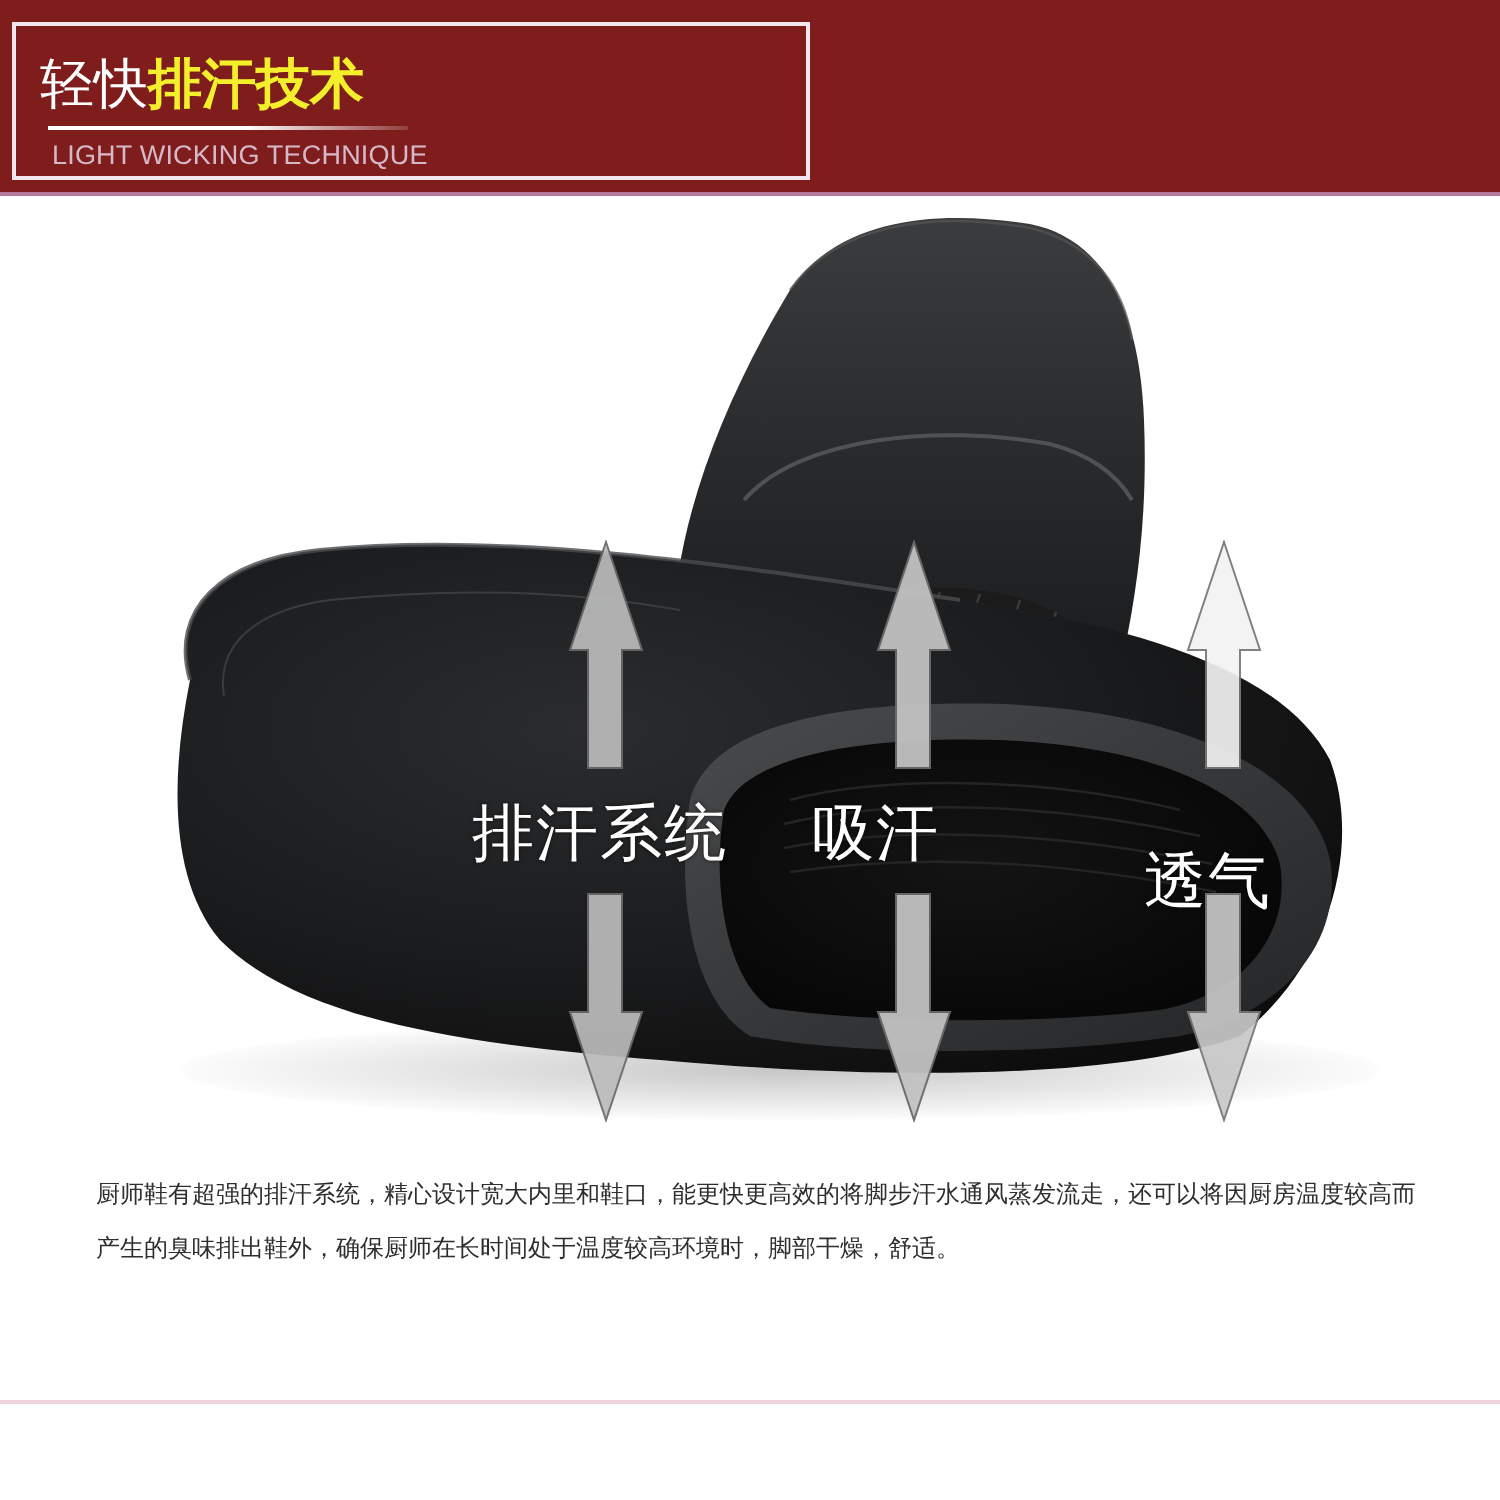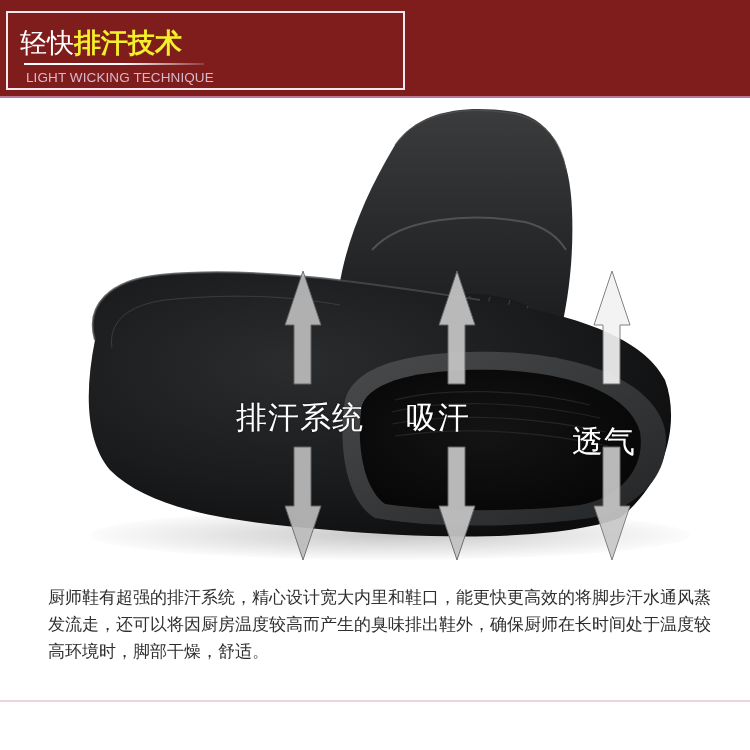--- a/index.html
+++ b/index.html
@@ -50,21 +50,21 @@
     
     .feature-label {
       position: absolute; color: #ffffff; font-size: 31px; line-height: 36px;
       white-space: nowrap; letter-spacing: 1px;
       text-shadow: 0 0 2px rgba(0,0,0,0.6);
     }
 
     
     .description {
       position: absolute; left: 48px; top: 584px; width: 668px;
-      font-size: 17px; line-height: 27px; color: #2e2e2e;
+      font-size: 12px; line-height: 27px; color: #2e2e2e;
       word-break: break-all;
     }
 
     .divider {
       position: absolute; left: 0; top: 700px; width: 750px; height: 2px;
       background: #ecd3dd;
     }
   </style>
 </head>
 <body>

